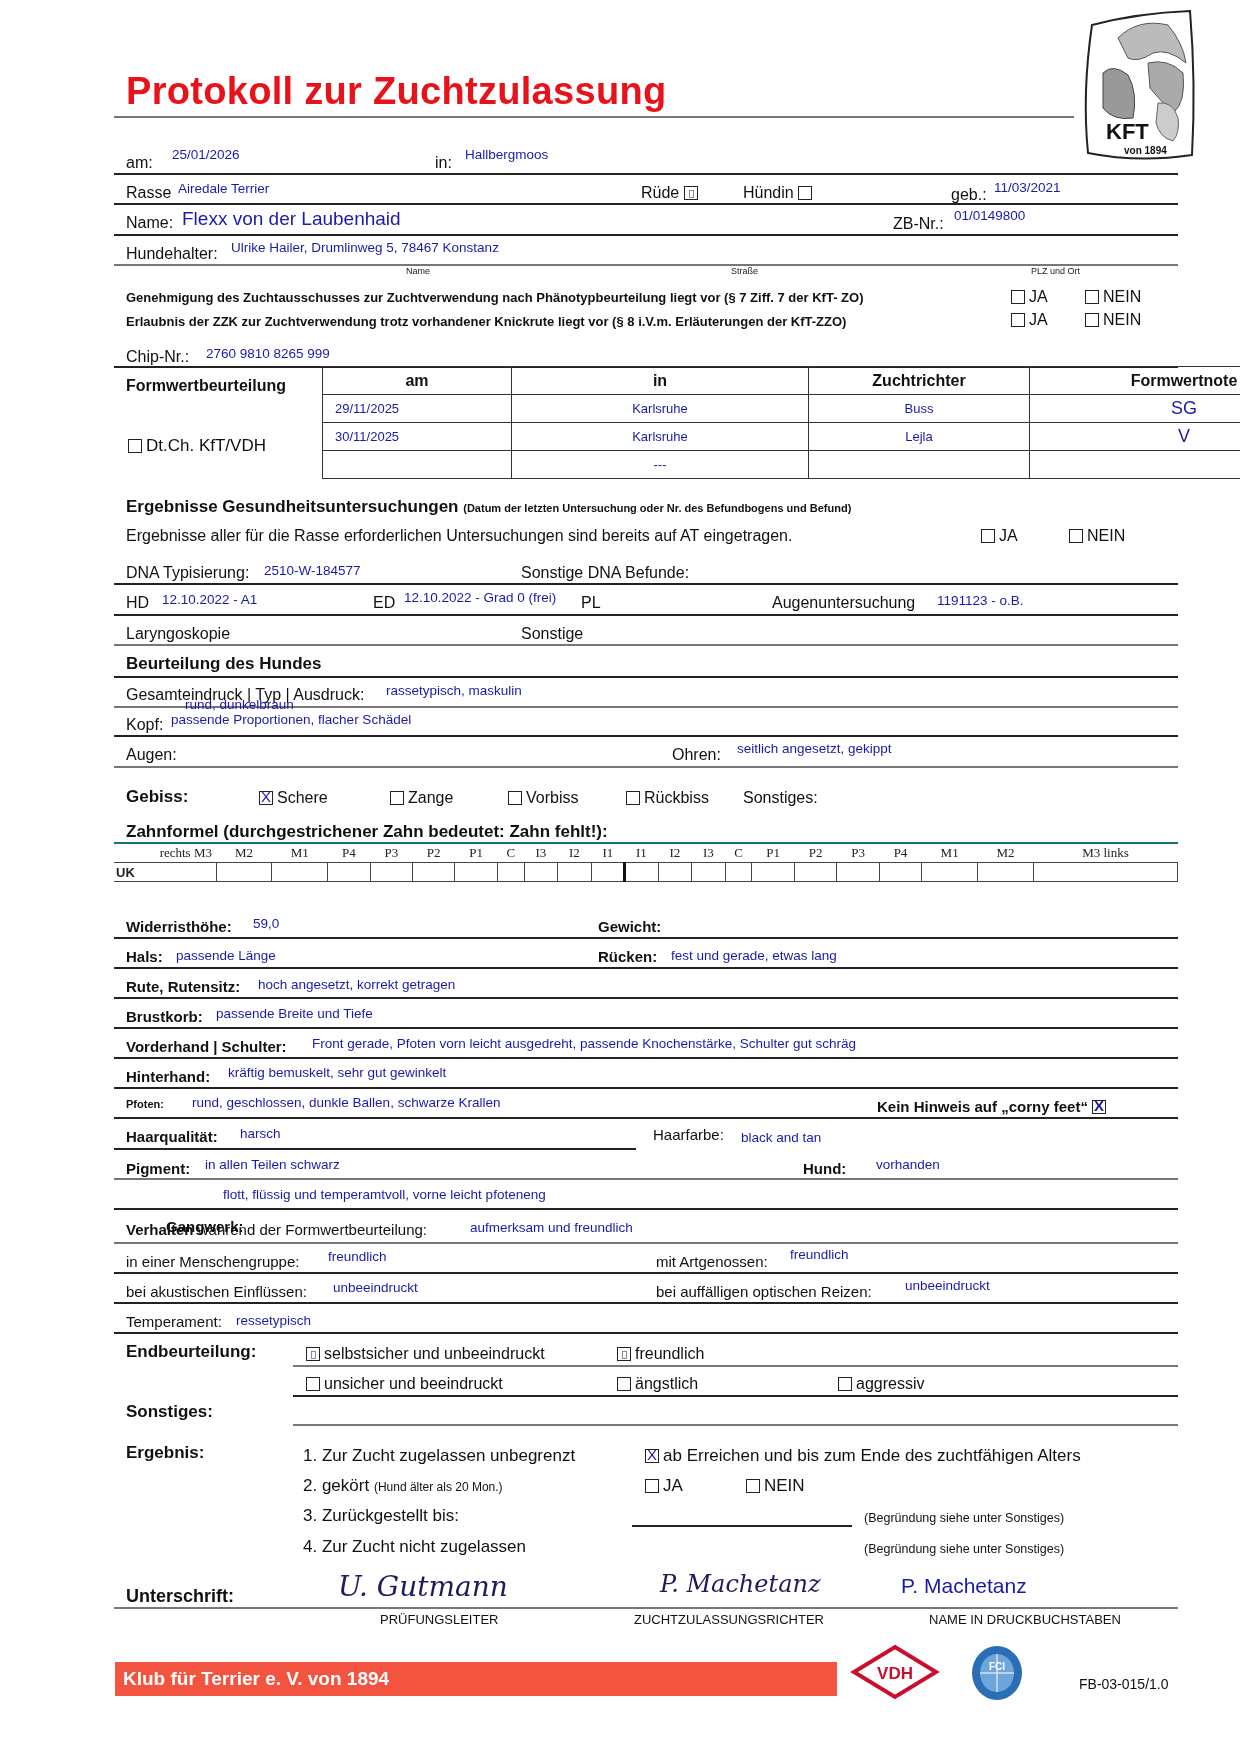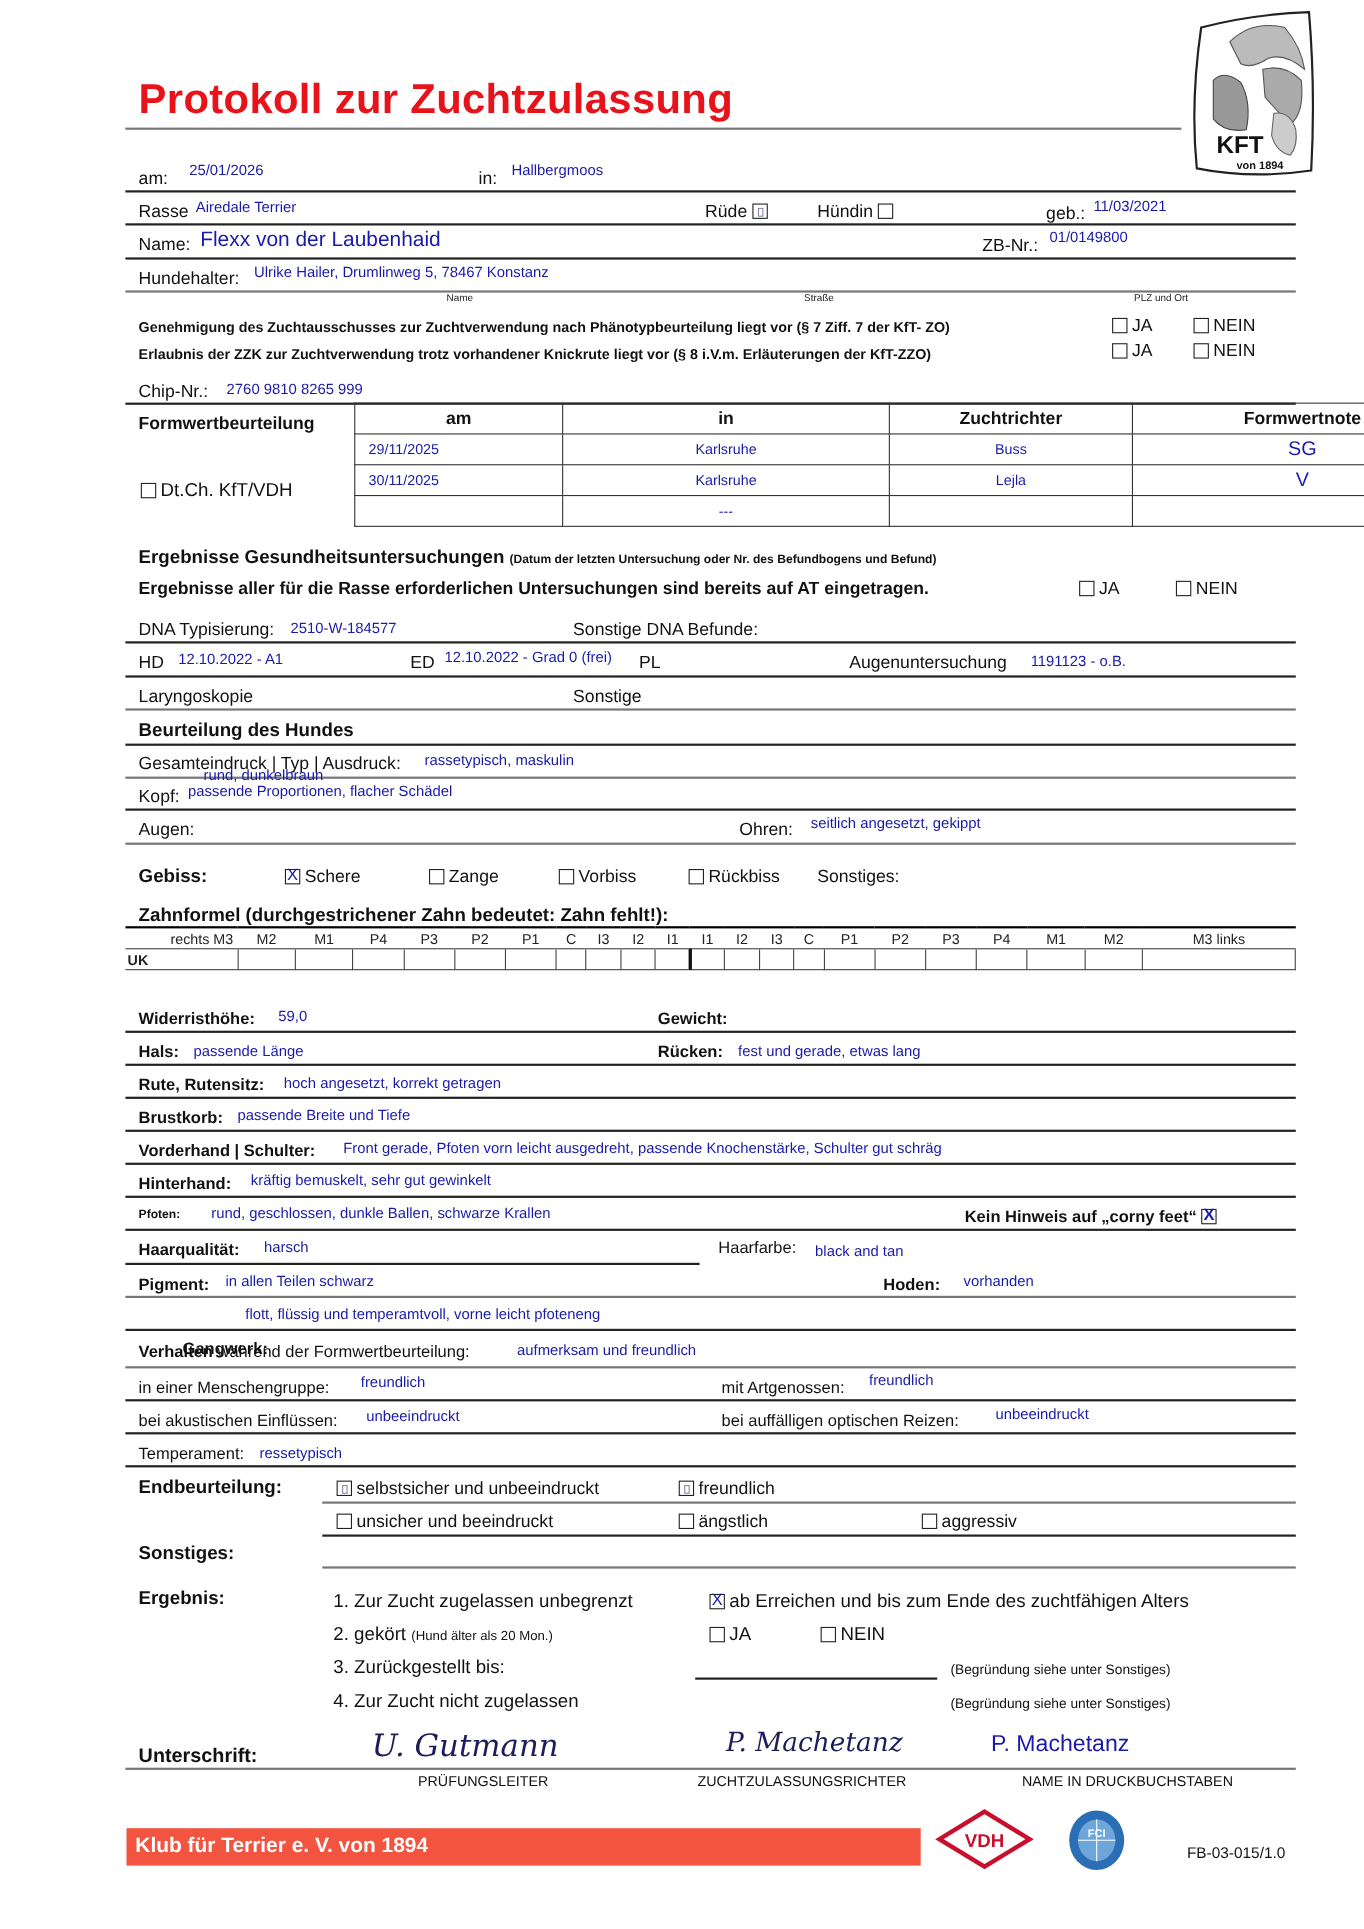--- a/index.html
+++ b/index.html
@@ -17,21 +17,21 @@
   .title{font-size:38px;font-weight:bold;color:#e8121b;letter-spacing:0.3px;}
   .tiny{font-size:9px;color:#222;}
   table.fw{position:absolute;border-collapse:collapse;}
   table.fw td{border:1.5px solid #333;font-size:14px;text-align:center;height:27px;padding:0;}
   table.fw tr.hd td{font-weight:bold;font-size:16px;color:#111;}
   table.fw td.v{color:#1a1aa8;font-size:13px;}
   table.fw td.v.l{text-align:left;padding-left:12px;}
   table.fw td.note{font-size:18px;color:#1a1aa8;}
   table.zf{position:absolute;border-collapse:collapse;}
   table.zf td{border:1px solid #444;font-size:13px;height:18px;padding:0;text-align:center;color:#222;}
-  table.zf tr.h td{border-top:2px solid #000000;border-left:none;border-right:none;}
+  table.zf tr.h td{border-top:2px solid #0f766e;border-left:none;border-right:none;font-family:Liberation Serif, serif;}
   table.zf td.rl{font-weight:bold;text-align:left;padding-left:2px;border-left:none;}
   table.zf td.mid{border-right:3px solid #111;}
   .footer-bar{position:absolute;left:115px;top:1662px;width:722px;height:34px;background:#f25440;}
   .sig{font-family:"DejaVu Serif",serif;font-style:italic;font-size:28px;color:#1d1d5c;}
 </style>
 </head>
 <body>
 
 <div class="abs title" style="left:126px;top:70px;">Protokoll zur Zuchtzulassung</div>
 <div class="hline-g" style="left:114px;top:116px;width:960px;"></div>
@@ -114,21 +114,21 @@
     <td class="v"></td>
     <td class="note"></td>
   </tr>
 </tbody>
   </table>
 
 <div class="abs" style="left:126px;top:497px;font-size:17px;font-weight:bold;">
   <span>Ergebnisse Gesundheitsuntersuchungen</span>
   <span style="font-size:11px;">(Datum der letzten Untersuchung oder Nr. des Befundbogens und Befund)</span>
 </div>
-<div class="abs lbl" style="left:126px;top:527px;font-weight:bold;">Ergebnisse aller für die Rasse erforderlichen Untersuchungen sind bereits auf  AT eingetragen.</div>
+<div class="abs lbl" style="left:126px;top:527px;">Ergebnisse aller für die Rasse erforderlichen Untersuchungen sind bereits auf  AT eingetragen.</div>
 <div class="abs lbl" style="left:981px;top:527px;"><span class="cb"></span><span>JA</span></div>
 <div class="abs lbl" style="left:1069px;top:527px;"><span class="cb"></span><span>NEIN</span></div>
 
 <div class="abs lbl" style="left:126px;top:564px;">DNA Typisierung:</div>
 <div class="abs val" style="left:264px;top:563px;">2510-W-184577</div>
 <div class="abs lbl" style="left:521px;top:564px;">Sonstige DNA Befunde:</div>
 <div class="hline" style="left:114px;top:583px;width:1064px;"></div>
 
 <div class="abs lbl" style="left:126px;top:594px;">HD</div>
 <div class="abs val" style="left:162px;top:592px;">12.10.2022 - A1</div>
@@ -251,21 +251,21 @@
 <div class="hline" style="left:114px;top:1117px;width:1064px;"></div>
 
 <div class="abs lbl-b" style="left:126px;top:1128px;font-size:15px;">Haarqualität:</div>
 <div class="abs val" style="left:240px;top:1126px;">harsch</div>
 <div class="abs lbl" style="left:653px;top:1126px;font-size:15px;">Haarfarbe:</div>
 <div class="abs val" style="left:741px;top:1130px;">black and tan</div>
 <div class="hline" style="left:114px;top:1148px;width:522px;"></div>
 
 <div class="abs lbl-b" style="left:126px;top:1160px;font-size:15px;">Pigment:</div>
 <div class="abs val" style="left:205px;top:1157px;">in allen Teilen schwarz</div>
-<div class="abs lbl-b" style="left:803px;top:1160px;font-size:15px;">Hoden:</div>
+<div class="abs lbl-b" style="left:803px;top:1160px;font-size:15px;">Hund:</div>
 <div class="abs val" style="left:876px;top:1157px;">vorhanden</div>
 <div class="hline-g" style="left:114px;top:1178px;width:1064px;"></div>
 
 <div class="abs lbl-b" style="left:126px;top:1218px;font-size:15px;margin-left:40px;">Gangwerk:</div>
 <div class="abs val" style="left:223px;top:1187px;">flott, flüssig und temperamtvoll, vorne leicht pfoteneng</div>
 <div class="hline" style="left:114px;top:1208px;width:1064px;"></div>
 
 <div class="abs" style="left:126px;top:1221px;font-size:15px;">
   <b>Verhalten</b>
   <span>während der Formwertbeurteilung:</span>

